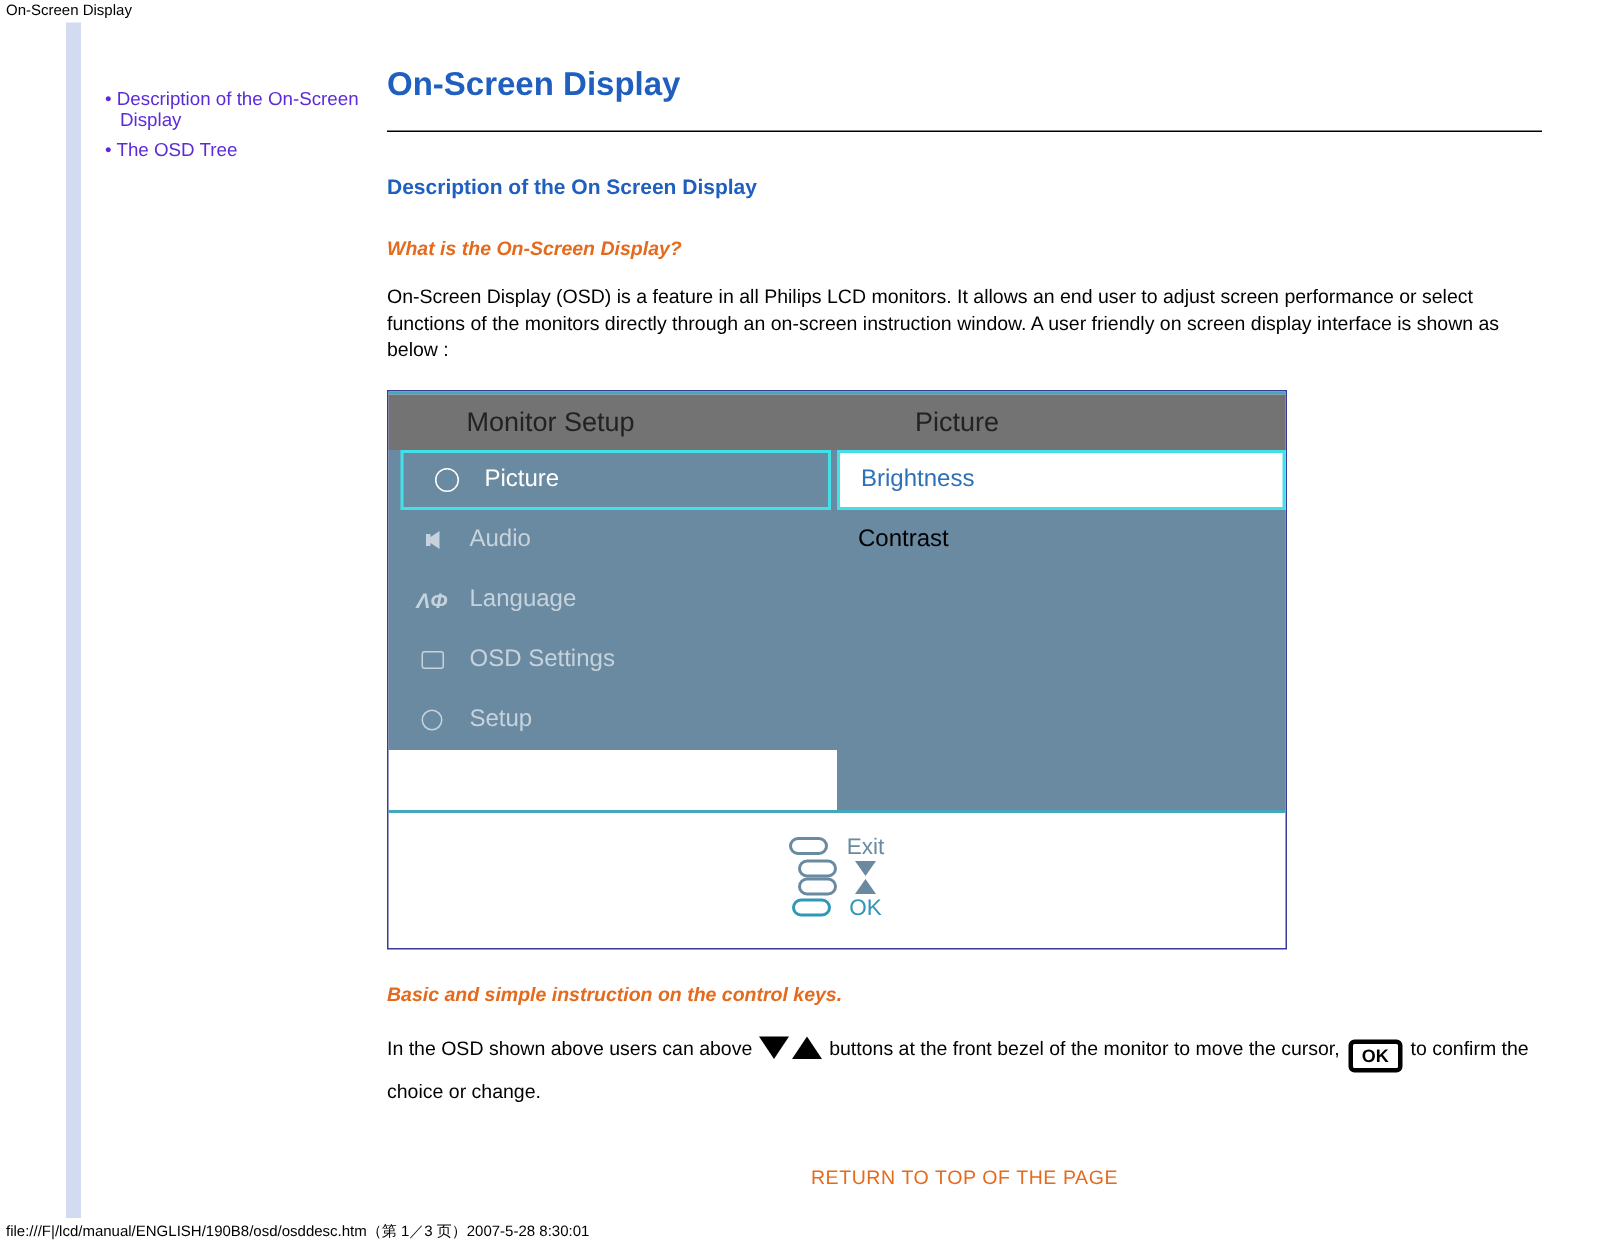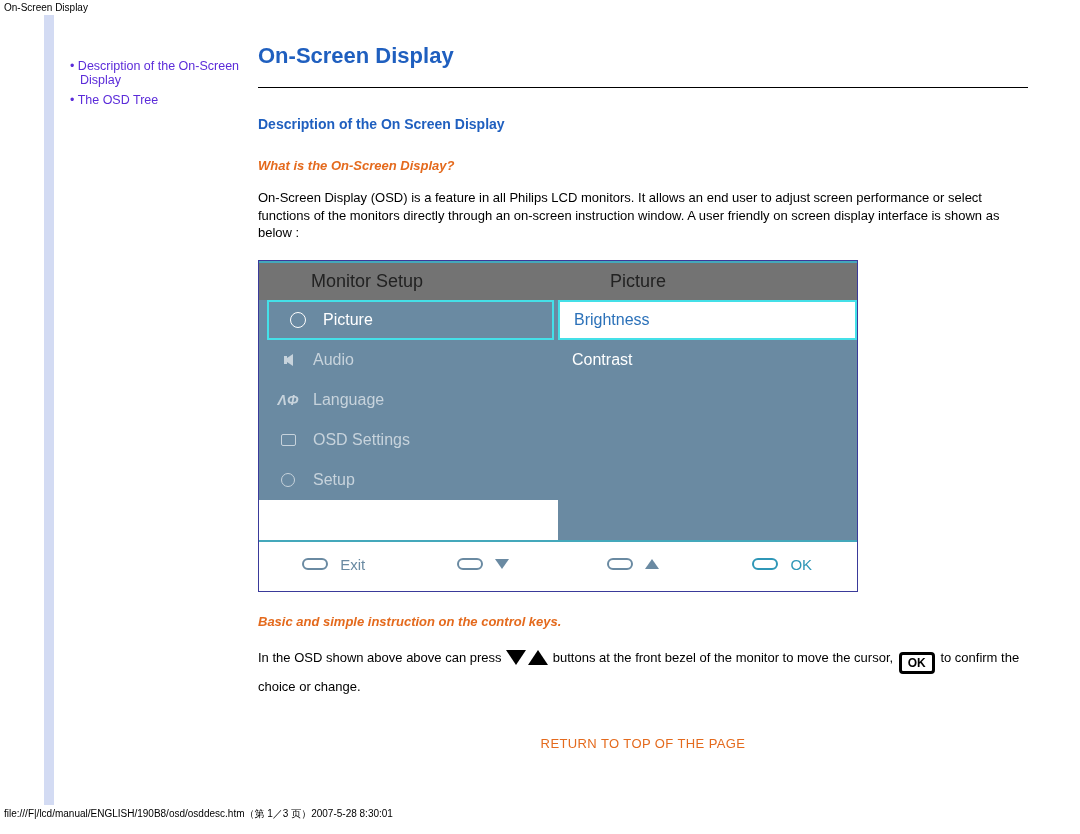--- a/index.html
+++ b/index.html
@@ -140,28 +140,29 @@
   .osd-col.right .osd-item {
     padding-left: 14px;
   }
   .osd-col.right .osd-item.selected {
     color: #2b71b9;
     background: #fff;
     margin: 0;
     border: 2px solid #44e0e8;
   }
   .osd-col.right .osd-item.plain {
-    color: #ffffff;
+    color: #000000;
   }
   .osd-footer {
     display: flex;
     padding: 14px 0 18px 0;
     font-size: 15px;
     color: #6a8aa2;
     font-family: "Helvetica Neue", Arial, sans-serif;
+    flex-direction: column;
   }
   .osd-foot-cell {
     flex: 1;
     display: flex;
     align-items: center;
     justify-content: center;
     gap: 12px;
   }
   .osd-foot-cell.ok {
     color: #2f97b7;
@@ -360,21 +361,21 @@
         <div class="osd-foot-cell ok">
           <span class="oval-btn"></span>
           <span>OK</span>
         </div>
       </div>
     </div>
 
     <p class="instr-subhead">Basic and simple instruction on the control keys.</p>
 
     <p class="instr-para">
-      <span>In the OSD shown above above can press </span>
+      <span>In the OSD shown above users can above </span>
       <span class="inline-tri-down"></span><span class="inline-tri-up"></span>
       <span> buttons at the front bezel of the monitor to move the cursor, </span>
       <span class="inline-ok">OK</span>
       <span> to confirm the choice or change.</span>
     </p>
 
     <div class="return-link">
       <a href="#">RETURN TO TOP OF THE PAGE</a>
     </div>
   </main>

